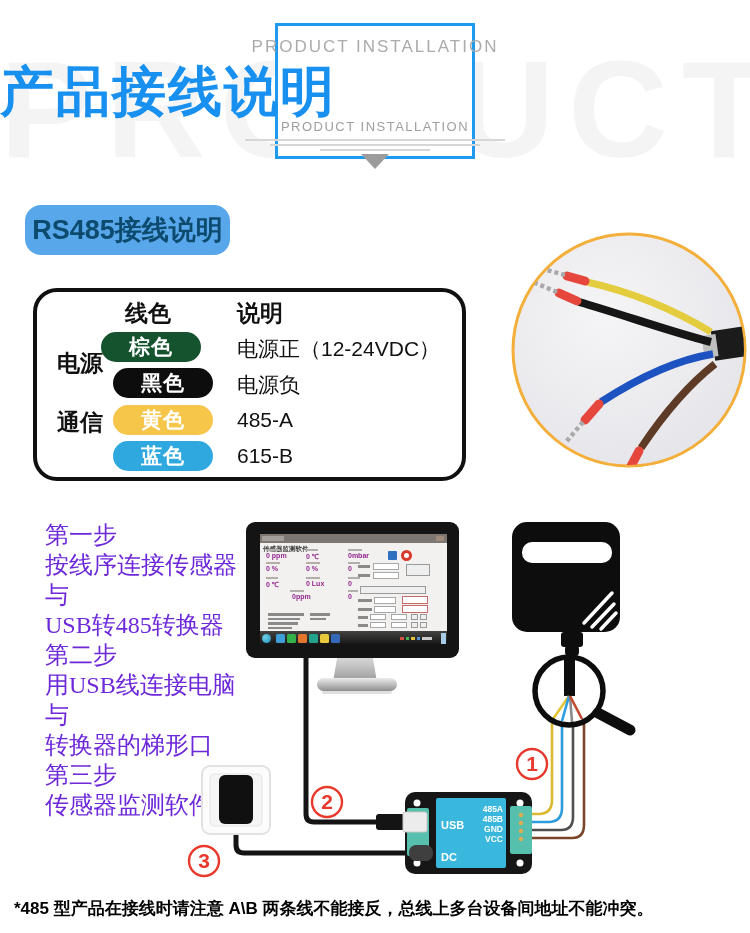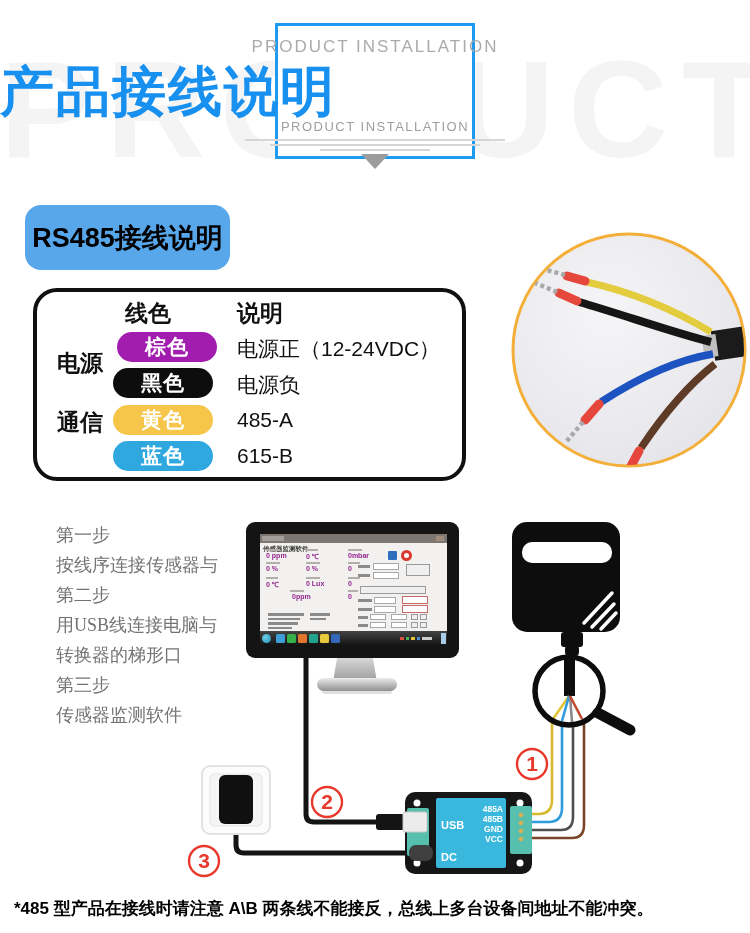--- a/index.html
+++ b/index.html
@@ -17,34 +17,34 @@
   letter-spacing:2px;z-index:2}
 .h-title{left:0;right:0;top:56px;text-align:left;font-size:54px;font-weight:700;
   color:#1890F0;letter-spacing:2px;z-index:2;white-space:nowrap}
 .h-sub{left:0;right:0;top:119px;text-align:center;font-size:13px;color:#9f9f9f;
   letter-spacing:1.5px;z-index:2}
 .fineline{background:#d6d6d6;height:2px;z-index:2}
 .h-tri{left:361px;top:154px;width:0;height:0;border-left:14px solid transparent;
   border-right:14px solid transparent;border-top:15px solid #9c9c9c;z-index:2}
 
 
-.badge{left:25px;top:205px;width:205px;height:65px;background:#58A7EB;border-radius:16px;
-  display:flex;align-items:center;justify-content:center;font-size:27px;font-weight:700;color:#000000}
+.badge{left:25px;top:205px;width:205px;height:50px;background:#58A7EB;border-radius:16px;
+  display:flex;align-items:center;justify-content:center;font-size:27px;font-weight:700;color:#0c4a6e}
 
 
 .wire-table{left:33px;top:288px;width:433px;height:193px;border:4px solid #101010;border-radius:24px}
 .wt-head{font-size:23px;font-weight:700}
 .wt-group{font-size:23px;font-weight:700}
 .pill{width:100px;height:30px;border-radius:15px;color:#fff;font-size:21px;font-weight:700;
   display:flex;align-items:center;justify-content:center;letter-spacing:1px}
 .wt-desc{font-size:21px;font-weight:400;white-space:nowrap}
 
 
-.steps{left:56px;top:520px;width:210px;font-family:"Liberation Serif",serif;
-  font-size:18px;line-height:30px;color:#737373}
+.steps{left:45px;top:520px;width:210px;font-family:"Liberation Serif",serif;
+  font-size:24px;line-height:30px;color:#6d28d9}
 
 
 .monitor{left:246px;top:522px;width:213px;height:136px;background:#141414;border-radius:9px;z-index:3}
 .screen{left:260px;top:534px;width:187px;height:111px;background:#f2f1ef;overflow:hidden;z-index:4}
 .scr-chrome{left:0;top:0;width:187px;height:9px;background:#7d7671}
 .app-title{left:3px;top:11px;font-size:6.5px;font-weight:700;color:#333;white-space:nowrap}
 .lbl{height:2px;background:#b3aeaa}
 .val{font-size:7px;font-weight:700;color:#93278F;white-space:nowrap}
 .mini-input{background:#fff;border:1px solid #a8a8a8}
 .mini-btn{background:#efefef;border:1px solid #9a9a9a}
@@ -85,21 +85,21 @@
 
   <div class="abs badge">RS485接线说明</div>
 
   <div class="abs wire-table">
     <div class="abs wt-head" style="left:88px;top:6px">线色</div>
     <div class="abs wt-head" style="left:200px;top:6px">说明</div>
 
     <div class="abs wt-group" style="left:20px;top:56px">电源</div>
     <div class="abs wt-group" style="left:20px;top:115px">通信</div>
 
-    <div class="abs pill" style="left: 80px; top: 40px; background: #a21caf;">棕色</div>
+    <div class="abs pill" style="left: 64px; top: 40px; background: #14532d;">棕色</div>
     <div class="abs pill" style="left: 76px; top: 76px; background: rgb(13, 13, 13);">黑色</div>
     <div class="abs pill" style="left: 76px; top: 113px; background: rgb(246, 198, 75);">黄色</div>
     <div class="abs pill" style="left: 76px; top: 149px; background: rgb(47, 168, 223);">蓝色</div>
 
     <div class="abs wt-desc" style="left:200px;top:43px">电源正（12-24VDC）</div>
     <div class="abs wt-desc" style="left:200px;top:79px">电源负</div>
     <div class="abs wt-desc" style="left:200px;top:116px">485-A</div>
     <div class="abs wt-desc" style="left:200px;top:152px">615-B</div>
   </div>
 
@@ -132,20 +132,21 @@
           <line x1="54" y1="64" x2="30" y2="54"></line>
         <line x1="80" y1="194" x2="63" y2="214"></line>
           <line x1="125" y1="243" x2="115" y2="262"></line>
       </g>
     </g>
   </svg>
 
   <div class="abs steps">
     <div>第一步</div>
     <div>按线序连接传感器与</div>
+    <div>USB转485转换器</div>
     <div>第二步</div>
     <div>用USB线连接电脑与</div>
     <div>转换器的梯形口</div>
     <div>第三步</div>
     <div>传感器监测软件</div>
   </div>
 
   <svg class="abs diagram-svg" width="750" height="390" viewBox="0 500 750 390">
 
     <path d="M306,652 L306,814 Q306,822 314,822 L377,822" fill="none" stroke="#141414" stroke-width="5"></path>

